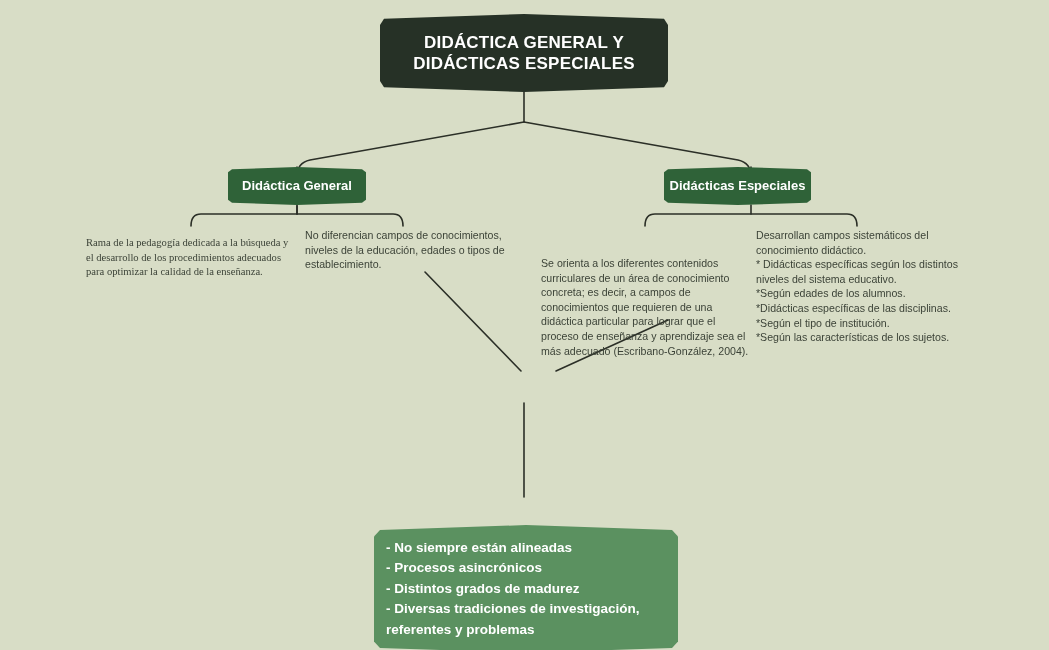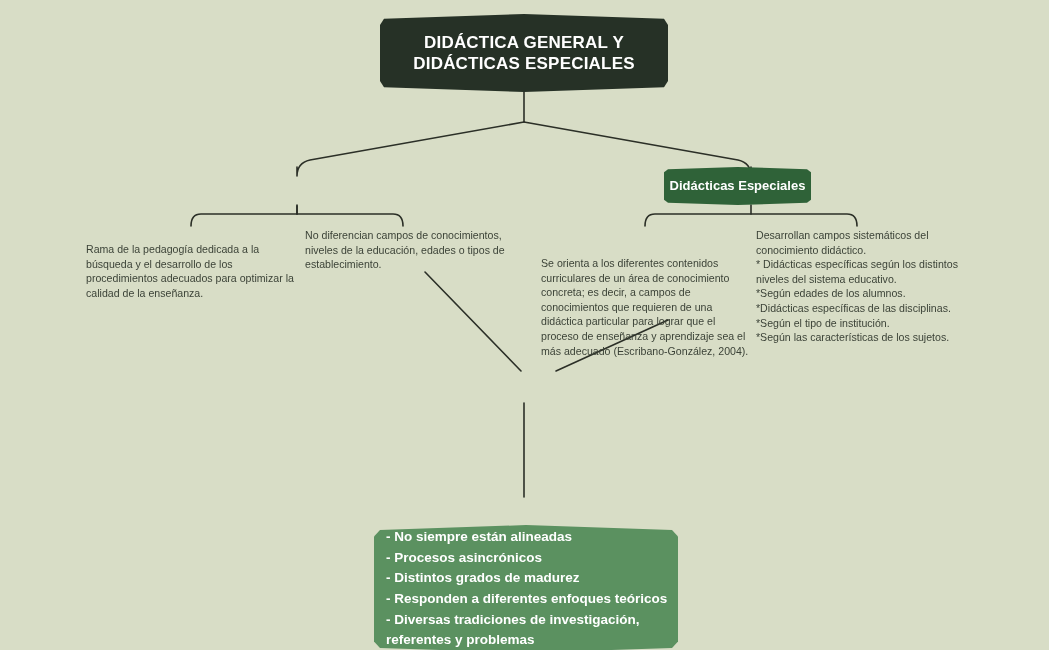--- a/index.html
+++ b/index.html
@@ -84,21 +84,21 @@
     line-height: 1.52;
     white-space: pre-line;
   }
   .leaf-text {
     position: absolute;
     color: #3b4237;
     font-size: 10.6px;
     line-height: 1.38;
     white-space: pre-line;
   }
-  #leaf-1 { left: 86px;  top: 242px; width: 212px; }
+  #leaf-1 { left: 86px;  top: 236px; width: 212px; font-family: Liberation Serif, serif; }
   #leaf-2 { left: 305px; top: 228px; width: 212px; }
   #leaf-3 { left: 541px; top: 228px; width: 210px; margin-top: 28px; }
   #leaf-4 { left: 756px; top: 228px; width: 212px; }
 </style>
 </head>
 <body>
 
 <div id="canvas">
 
   <svg class="lines" viewBox="0 0 1049 650" xmlns="http://www.w3.org/2000/svg">
@@ -121,20 +121,23 @@
       <path d="M668,320 L556,371"></path>
 
       <path d="M524,403 L524,497"></path>
     </g>
   </svg>
 
   <div class="node hex" id="node-root">
     <span>DIDÁCTICA GENERAL Y DIDÁCTICAS ESPECIALES</span>
   </div>
 
+  <div class="node hex" id="node-general">
+    <span>Didáctica General</span>
+  </div>
 
   <div class="node hex" id="node-especiales">
     <span>Didácticas Especiales</span>
   </div>
 
   <div class="leaf-text" id="leaf-1">Rama de la pedagogía dedicada a la búsqueda y el desarrollo de los procedimientos adecuados para optimizar la calidad de la enseñanza.</div>
 
   <div class="leaf-text" id="leaf-2">No diferencian campos de conocimientos, niveles de la educación, edades o tipos de establecimiento.</div>
 
   <div class="leaf-text" id="leaf-3">Se orienta a los diferentes contenidos curriculares de un área de conocimiento concreta; es decir, a campos de conocimientos que requieren de una didáctica particular para lograr que el proceso de enseñanza y aprendizaje sea el más adecuado (Escribano-González, 2004).</div>
@@ -145,19 +148,18 @@
 *Didácticas específicas de las disciplinas.
 *Según el tipo de institución.
 *Según las características de los sujetos.</div>
 
 
   <div class="node" id="node-conclusiones">
     <ul>
       <li>- No siempre están alineadas</li>
       <li>- Procesos asincrónicos</li>
       <li>- Distintos grados de madurez</li>
-      <li>- Responden a diferentes enfoques teóricos</li>
       <li>- Diversas tradiciones de investigación,
   referentes y problemas</li>
     </ul>
   </div>
 
 </div>
 
 </body></html>

